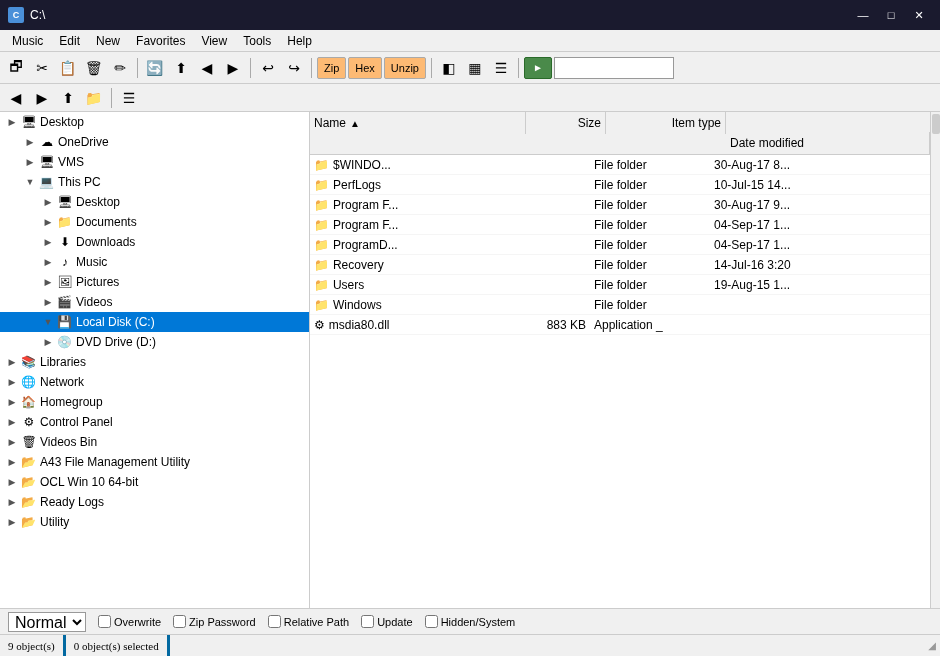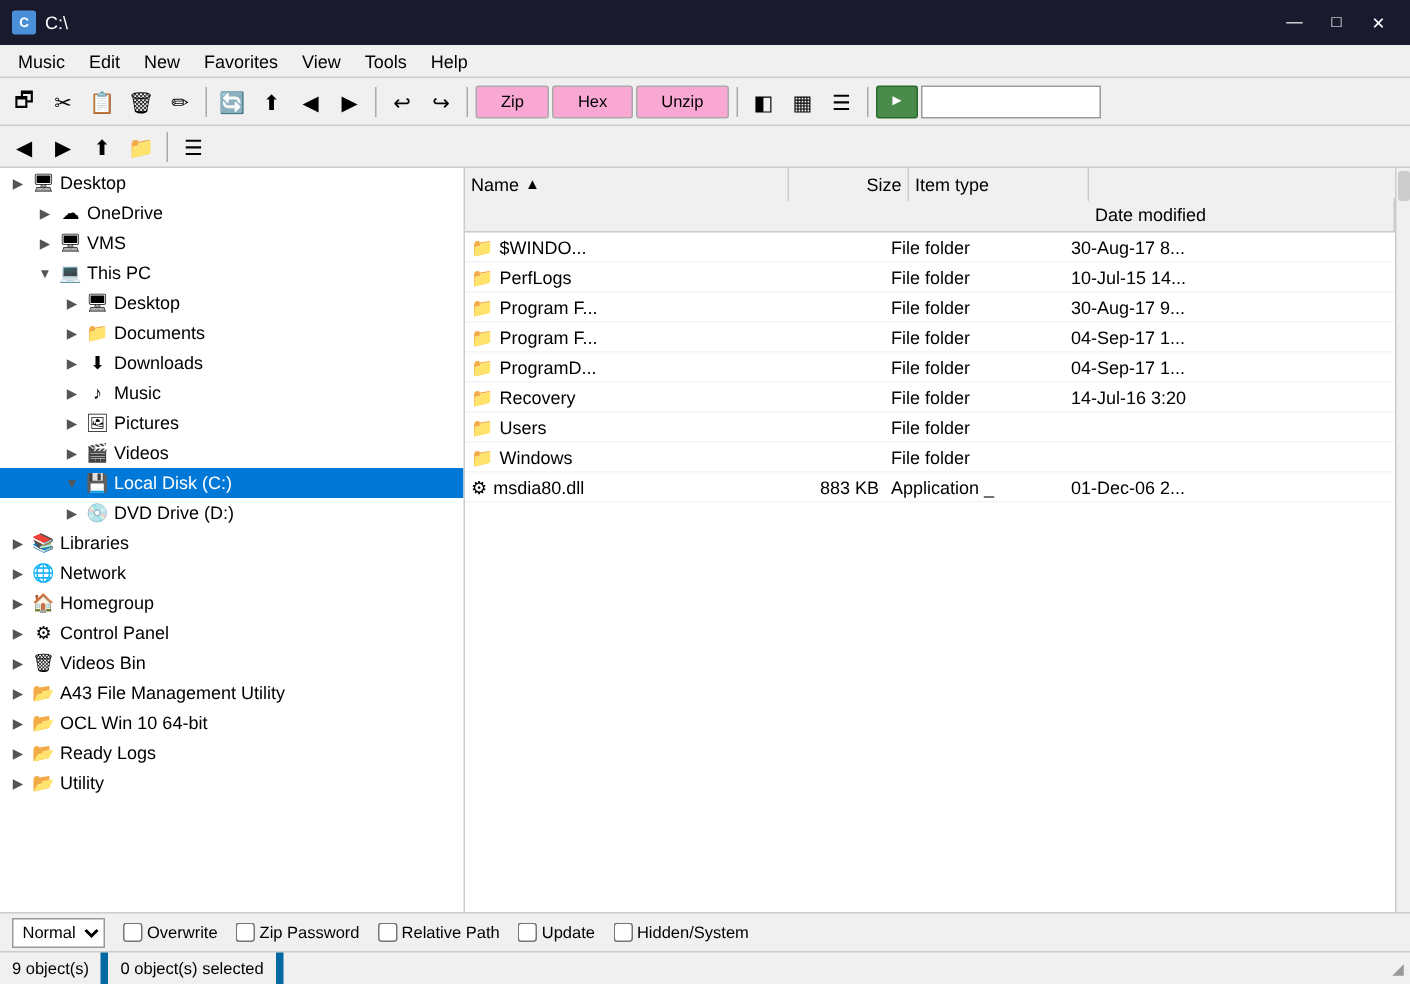--- a/index.html
+++ b/index.html
@@ -100,22 +100,22 @@
       border-radius: 2px;
     }
     .tb-separator {
       width: 1px;
       height: 20px;
       background: #aaa;
       margin: 0 3px;
     }
     .tb-text-btn {
       height: 22px;
-      padding: 0 16px;
-      background: #f9a8d4;
+      padding: 0 6px;
+      background: #fdba74;
       border: 1px solid #aaa;
       cursor: pointer;
       font-size: 11px;
       border-radius: 2px;
     }
     .tb-search {
       height: 22px;
       width: 120px;
       border: 1px solid #999;
       padding: 0 4px;
@@ -216,21 +216,21 @@
       align-items: center;
       padding: 0 4px;
       font-size: 12px;
       border-right: 1px solid #ccc;
       cursor: pointer;
       flex-shrink: 0;
       user-select: none;
     }
     .col-name { width: 216px; }
     .col-size { width: 80px; justify-content: flex-end; }
-    .col-type { width: 120px; }
+    .col-type { width: 120px; justify-content: flex-end; }
     .col-date { flex: 1; margin-top: 20px; }
     .file-list {
       flex: 1;
       overflow-y: auto;
     }
     .file-row {
       display: flex;
       align-items: center;
       height: 20px;
       cursor: pointer;
@@ -270,21 +270,21 @@
       display: flex;
       align-items: center;
       padding: 0 8px;
       border-top: 1px solid #ccc;
       gap: 12px;
       flex-shrink: 0;
       font-size: 12px;
     }
     .mode-select {
       height: 20px;
-      font-size: 11px;
+      font-size: 16px;
       border: 1px solid #999;
       background: white;
       padding: 0 2px;
     }
     .opt-check {
       display: flex;
       align-items: center;
       gap: 3px;
       font-size: 11px;
     }
@@ -298,21 +298,22 @@
       align-items: center;
       border-top: 1px solid #ccc;
       flex-shrink: 0;
       font-size: 11px;
     }
     .status-segment {
       padding: 0 8px;
       height: 100%;
       display: flex;
       align-items: center;
-      border-right: 5px solid #0369a1;
+      border-right: 3px solid #0369a1;
+      font-family: Liberation Serif, serif;
     }
     .status-segment:last-child { border-right: none; }
     .resize-grip {
       margin-left: auto;
       width: 16px;
       height: 16px;
       display: flex;
       align-items: center;
       justify-content: center;
       font-size: 10px;
@@ -561,37 +562,37 @@
           <div class="file-cell file-cell-type">File folder</div>
           <div class="file-cell file-cell-date">14-Jul-16 3:20</div>
         </div>
         <div class="file-row">
           <div class="file-cell file-cell-name">
             <span class="file-icon">📁</span>
             <span>Users</span>
           </div>
           <div class="file-cell file-cell-size"></div>
           <div class="file-cell file-cell-type">File folder</div>
+          <div class="file-cell file-cell-date">19-Aug-15 1...</div>
         </div>
         <div class="file-row">
           <div class="file-cell file-cell-name">
             <span class="file-icon">📁</span>
             <span>Windows</span>
           </div>
           <div class="file-cell file-cell-size"></div>
           <div class="file-cell file-cell-type">File folder</div>
         </div>
         <div class="file-row">
           <div class="file-cell file-cell-name">
             <span class="file-icon">⚙</span>
             <span>msdia80.dll</span>
           </div>
           <div class="file-cell file-cell-size">883 KB</div>
           <div class="file-cell file-cell-type">Application _</div>
-          <div class="file-cell file-cell-date">01-Dec-06 2...</div>
         </div>
       </div>
   </div>
 
   <div class="scrollbar-area">
     <div style="width:8px;height:20px;background:#ccc;margin-top:2px;border-radius:2px;"></div>
   </div>
 </div>
 
 <div class="options-bar">

